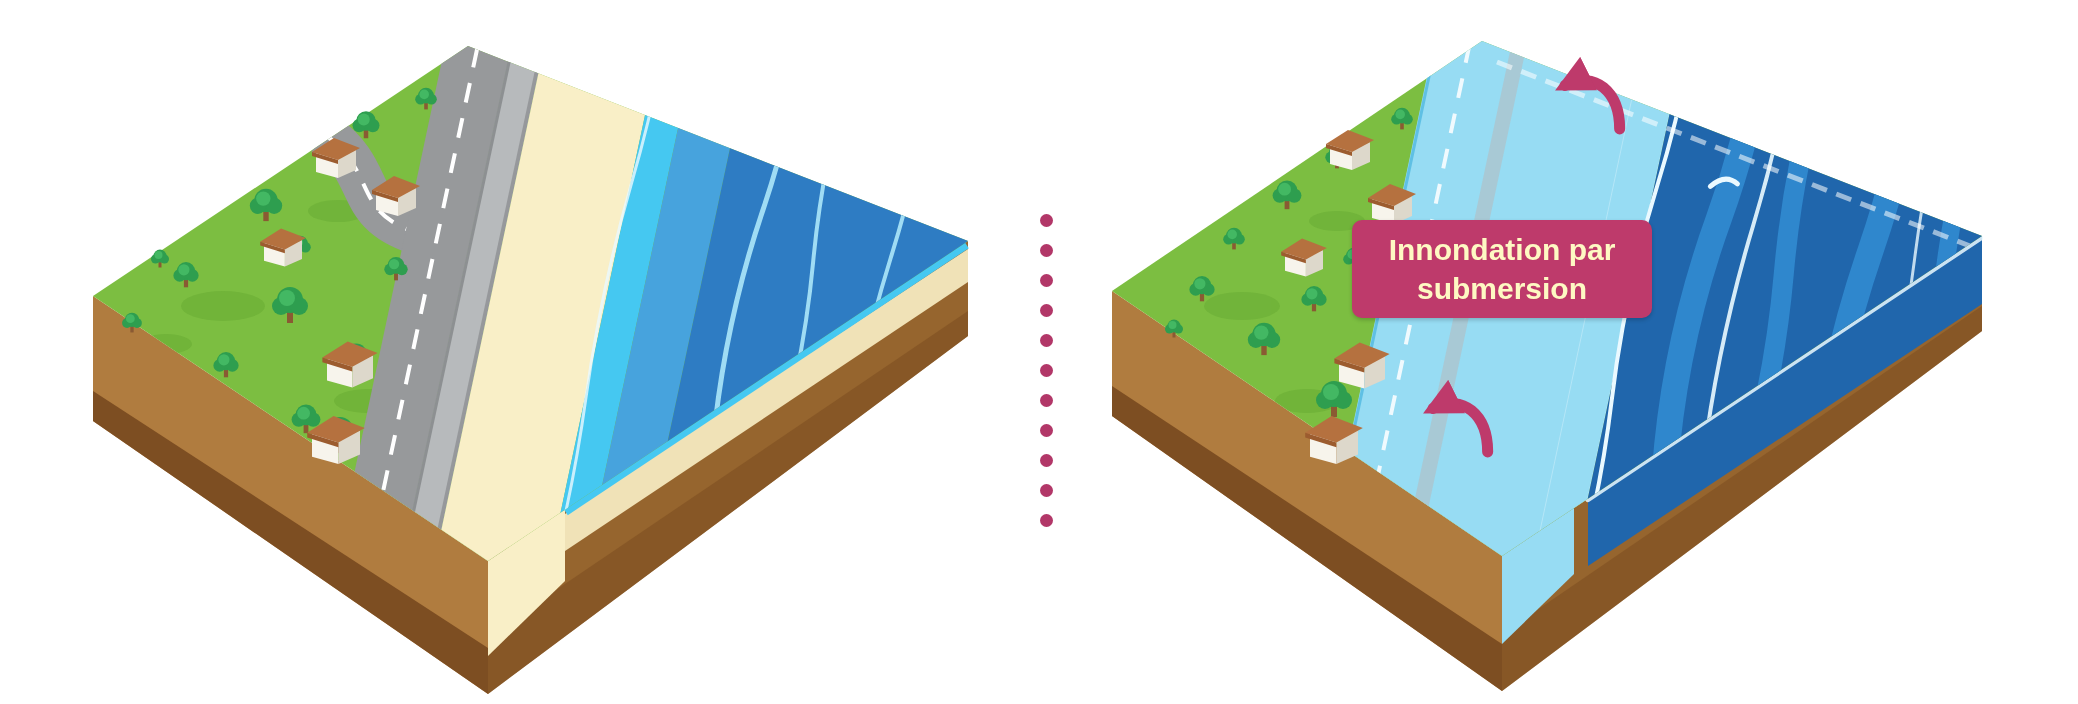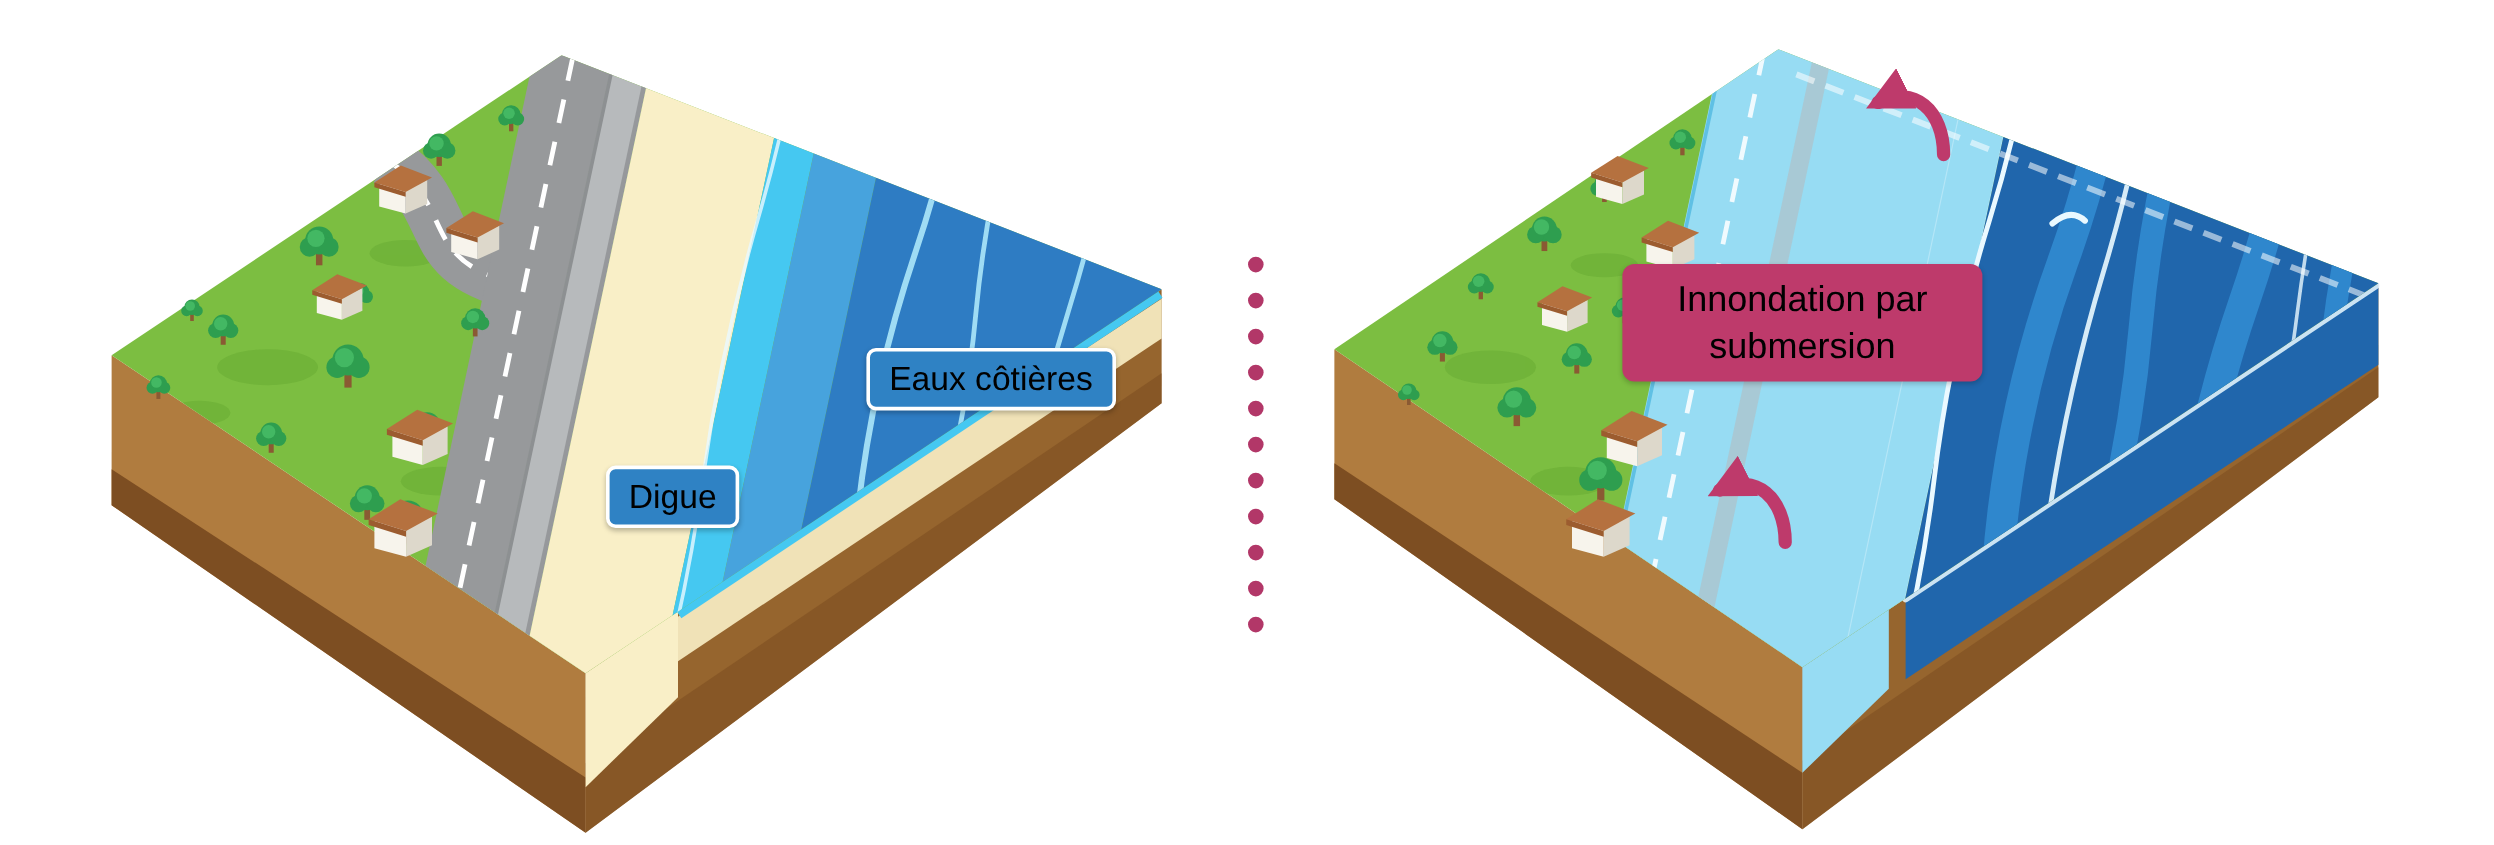--- a/index.html
+++ b/index.html
@@ -6,21 +6,21 @@
   html,body { background:#ffffff; }
   body {
     width:2078px; height:704px; overflow:hidden;
     font-family:"Liberation Sans", sans-serif;
   }
   .stage { position:relative; width:2078px; height:704px; background:#ffffff; }
   .panel-svg { position:absolute; top:6px; }
   #left-svg  { left:38px; }
   #right-svg { left:1082px; }
 
-  .label { position:absolute; color:#000000; font-weight:normal; white-space:nowrap; z-index:5; }
+  .label { position:absolute; color:#fef9c3; font-weight:bold; white-space:nowrap; z-index:5; }
   .label-blue {
     background:var(--label-blue,#2f82c4);
     border:3px solid #ffffff; border-radius:8px;
     padding:7px 16px; font-size:28px;
     box-shadow:0 2px 4px rgba(0,0,0,.25);
   }
   .label-magenta {
     background:var(--label-magenta,#be3a6b);
     border-radius:10px; padding:10px 18px;
     font-size:30px; line-height:1.3; text-align:center;
@@ -257,17 +257,15 @@
       </g>
       <g transform="translate(410,250) rotate(12) scale(1.3)">
         <path class="arrow" d="M36,30 C30,2 8,-10 -12,6" marker-end="url(#arrowM)"></path>
       </g>
       <g transform="translate(368,398) rotate(12) scale(1.3)">
         <path class="arrow" d="M36,30 C30,2 8,-10 -12,6" marker-end="url(#arrowM)"></path>
       </g>
     </g>
   </svg>
 
-  <div class="label label-blue" style="left:722px;top:290px">Eaux côtières</div>
-  <div class="label label-blue" style="left:505px;top:388px">Digue</div>
   <div class="label label-magenta" style="left:1352px;top:220px">Innondation par submersion</div>
 
 </div>
 
 </body></html>

